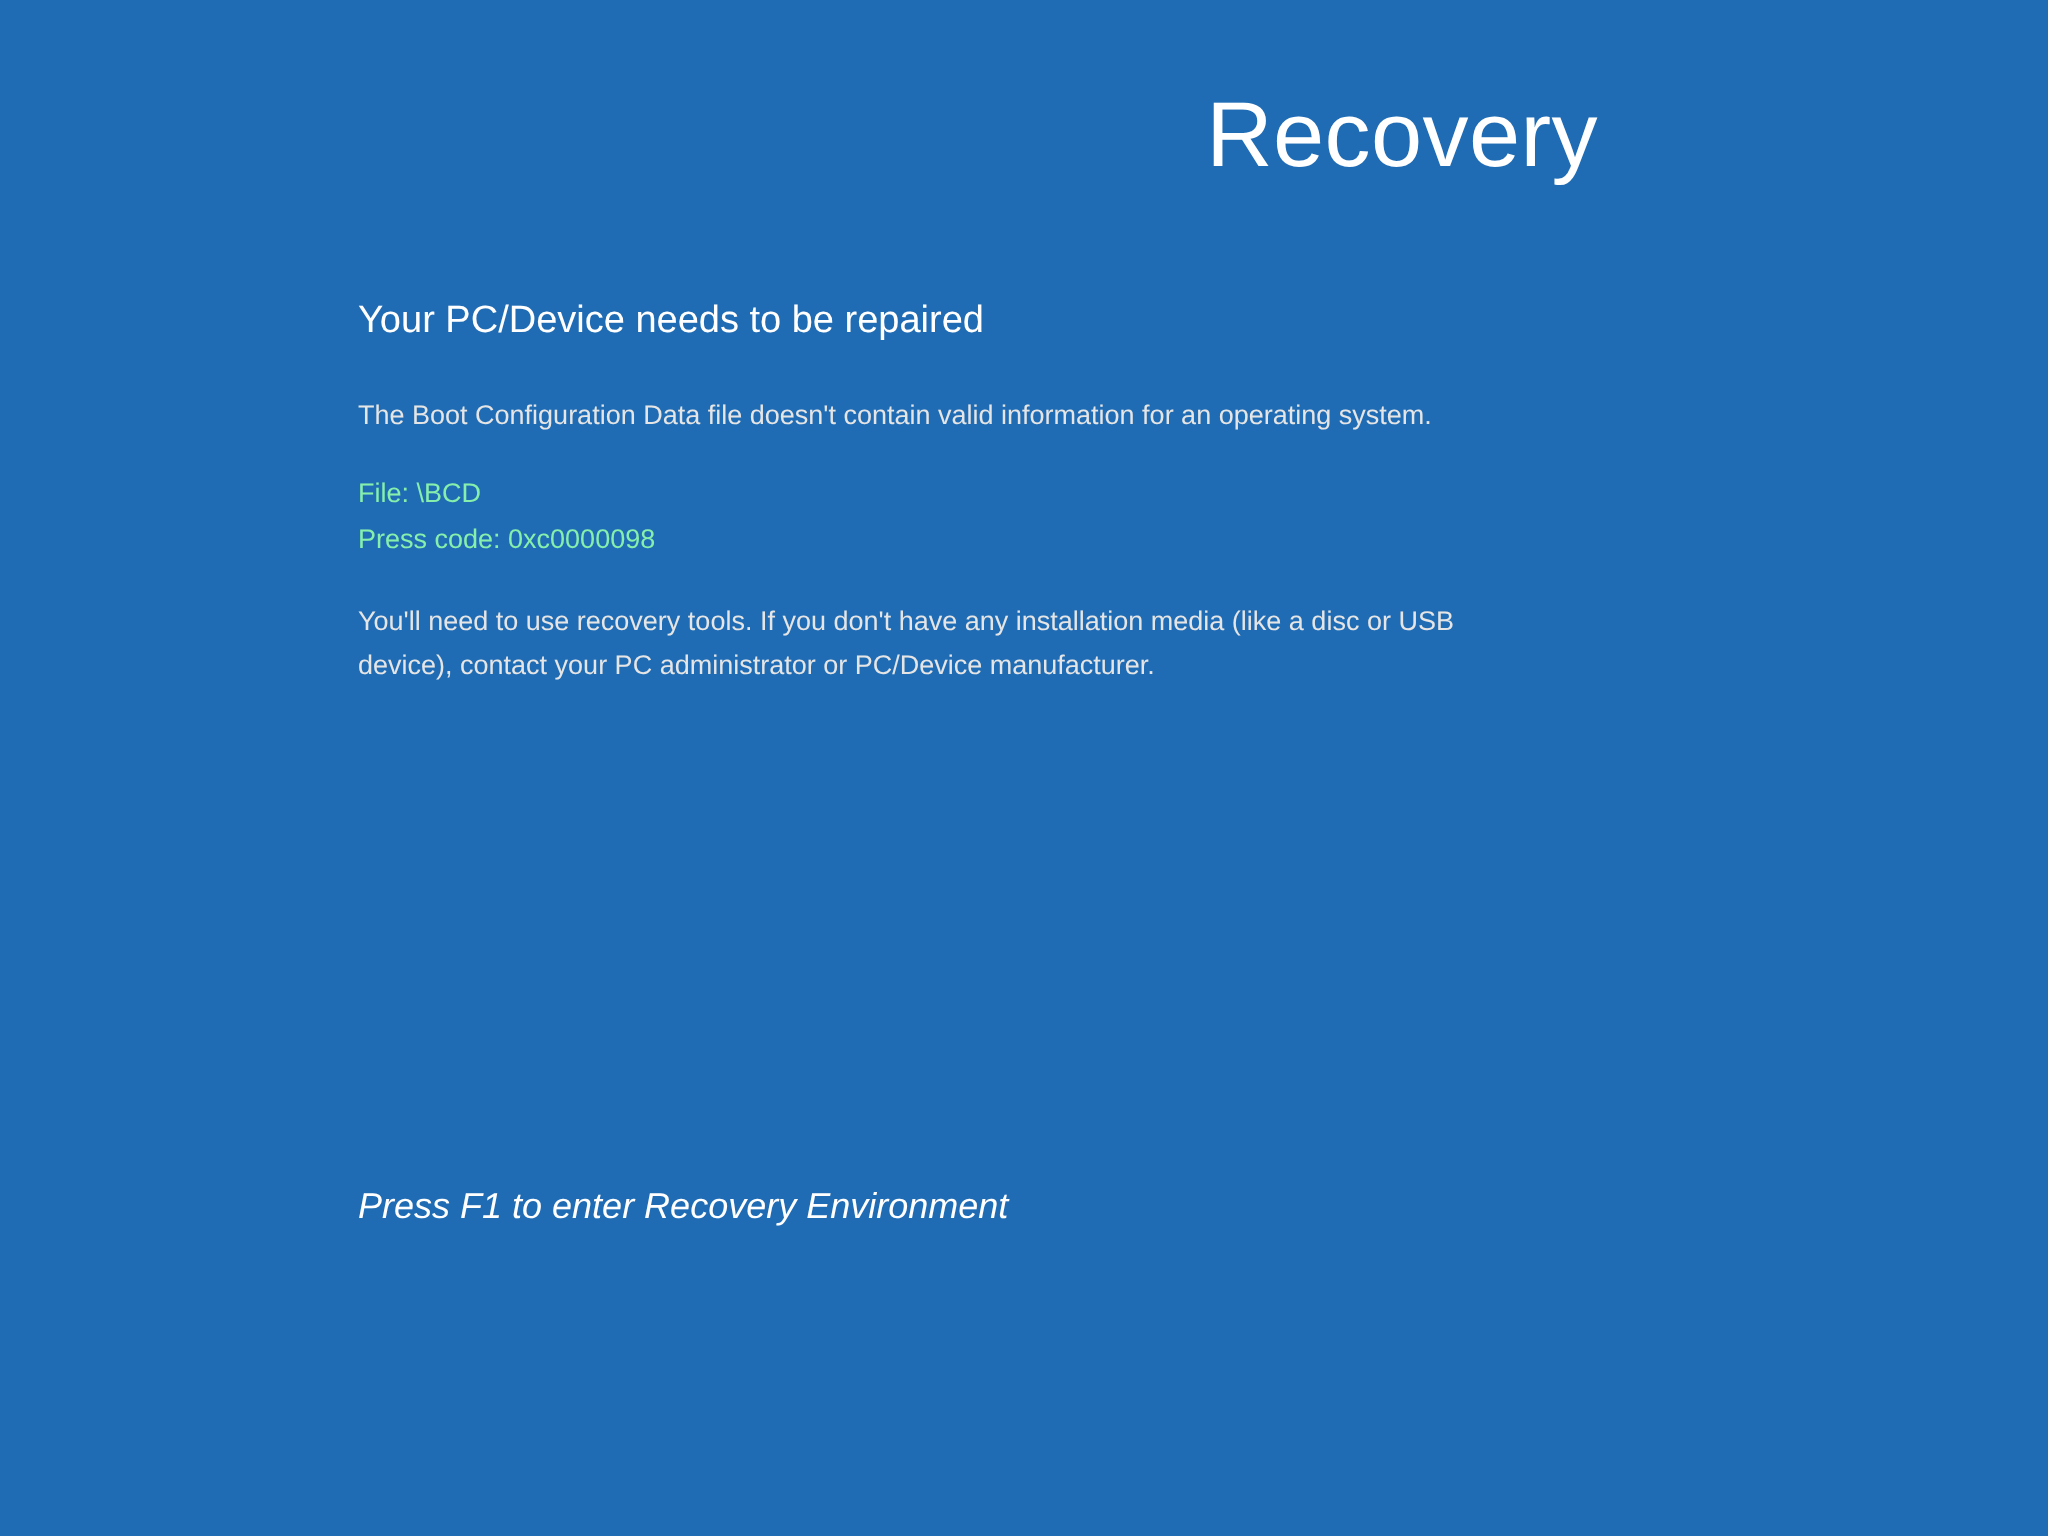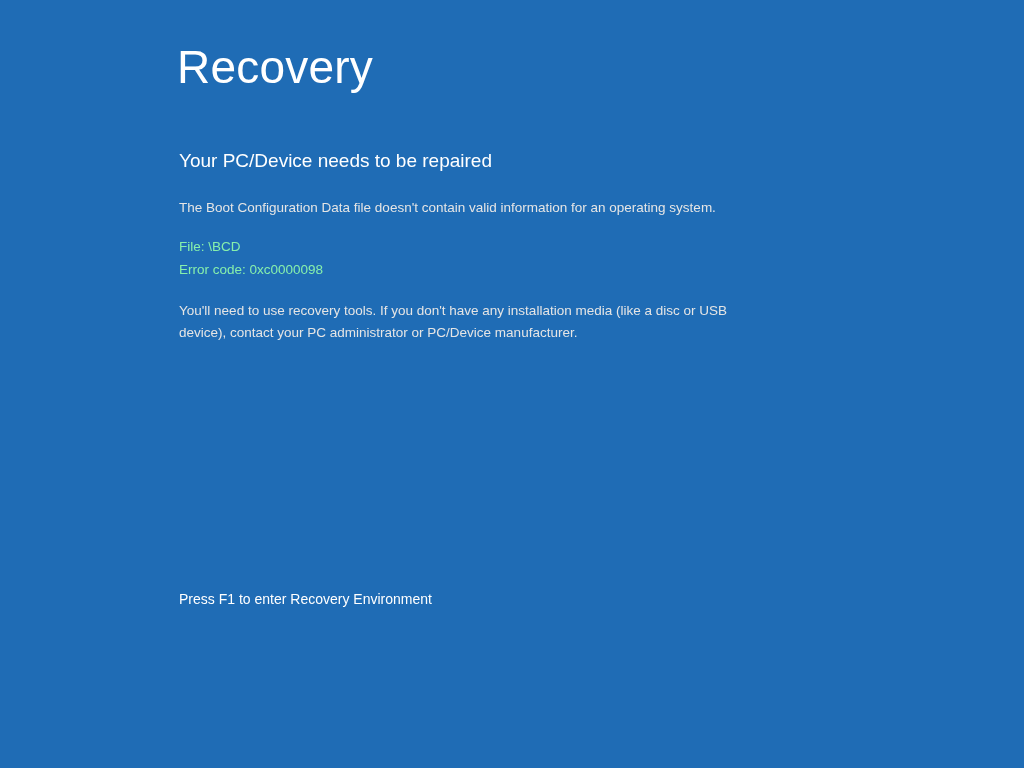--- a/index.html
+++ b/index.html
@@ -27,20 +27,21 @@
     top: 44px;
     width: 620px;
   }
   .title {
     font-size: 46px;
     font-weight: 300;
     line-height: 1.0;
     letter-spacing: 0.2px;
     margin: 0 0 0 -2px;
     color: #ffffff;
+    text-align: right;
   }
   .subtitle {
     font-size: 19px;
     font-weight: 400;
     line-height: 1.2;
     margin-top: 60px;
     color: #ffffff;
   }
   .para {
     font-size: 13.5px;
@@ -64,41 +65,42 @@
     margin-top: 18px;
   }
   .actions {
     position: absolute;
     left: 179px;
     top: 588px;
     width: 620px;
   }
   .action-line {
     display: block;
-    font-size: 14px;
+    font-size: 18px;
     font-weight: 400;
     line-height: 1.67;
     color: #ffffff;
+    font-style: italic;
   }
 </style>
 </head>
 <body>
 
 <div class="screen">
 
   <div class="content">
     <h1 class="title">Recovery</h1>
 
     <div class="subtitle">Your PC/Device needs to be repaired</div>
 
     <div class="para">The Boot Configuration Data file doesn't contain valid information for an operating system.</div>
 
     <div class="detail-block">
       <span class="detail-line">File: \BCD</span>
-      <span class="detail-line">Error code: 0xc0000098</span>
+      <span class="detail-line">Press code: 0xc0000098</span>
     </div>
 
     <div class="para para-wide">You'll need to use recovery tools. If you don't have any installation media (like a disc or USB device), contact your PC administrator or PC/Device manufacturer.</div>
   </div>
 
   <div class="actions">
     <span class="action-line">Press F1 to enter Recovery Environment</span>
   </div>
 
 </div>

